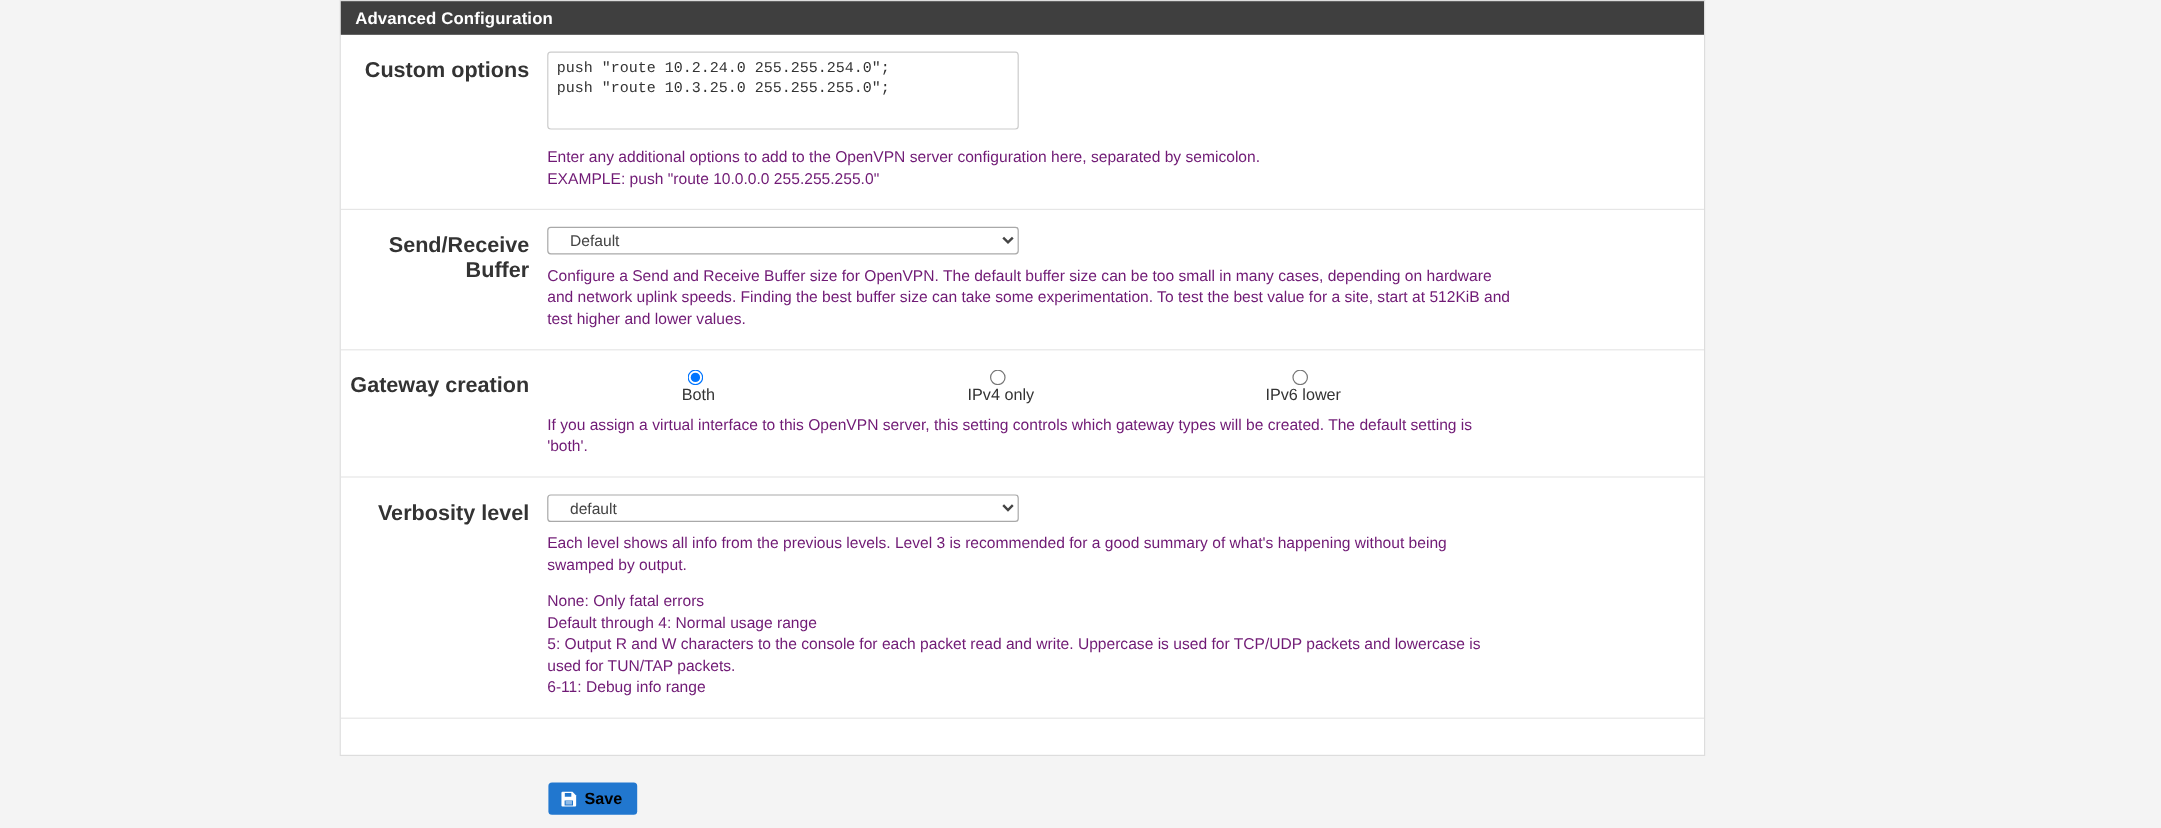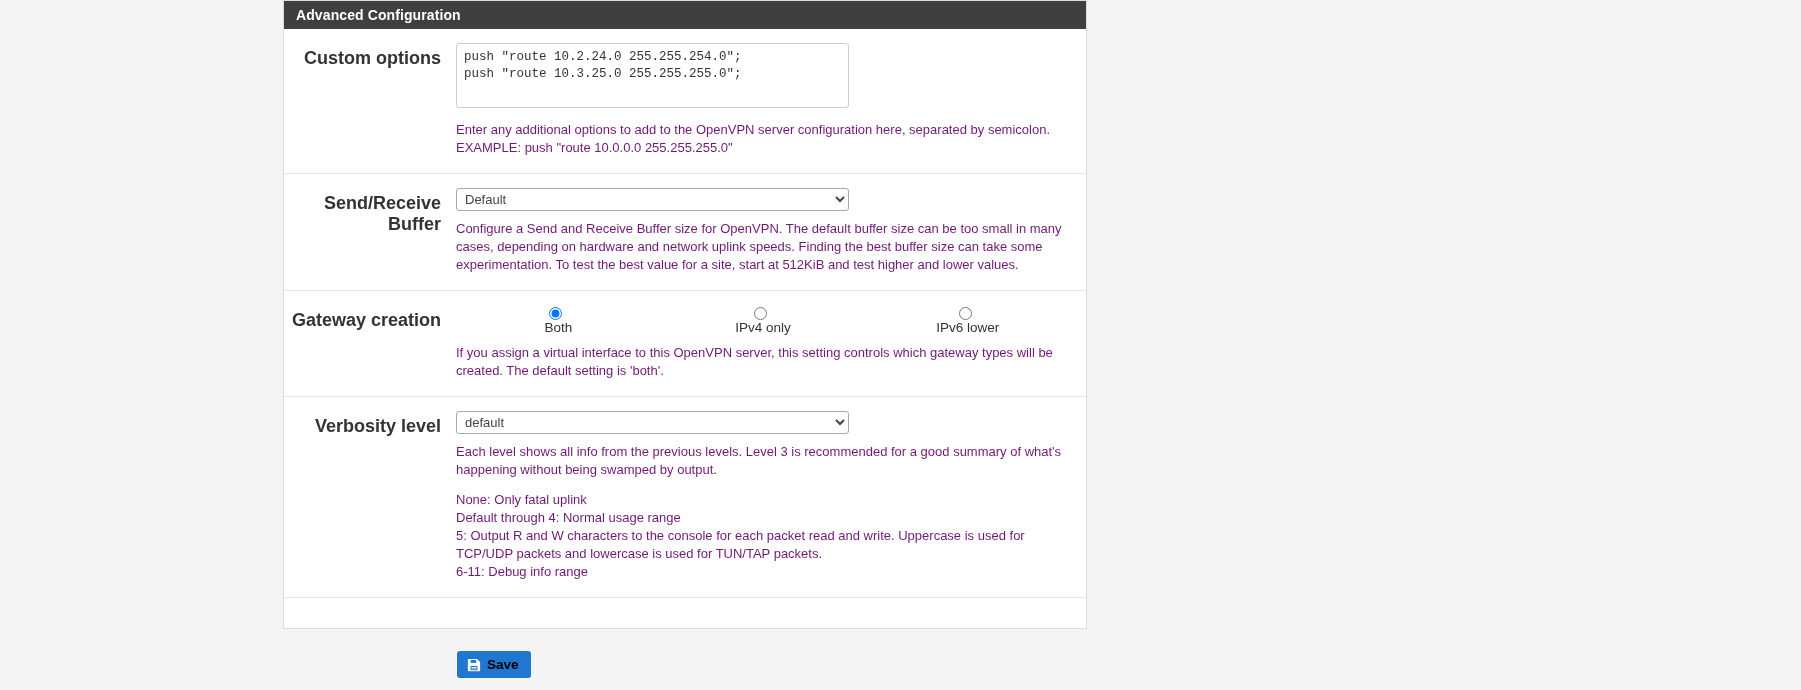--- a/index.html
+++ b/index.html
@@ -9,21 +9,21 @@
     height: 690px;
     background: #f4f4f4;
     font-family: "Liberation Sans", sans-serif;
     overflow: hidden;
   }
 
   .page-wrap {
     position: absolute;
     left: 283px;
     top: 0;
-    width: 804px;
+    width: 1138px;
   }
 
   
   .panel {
     background: #ffffff;
     border: 1px solid #dddddd;
     border-radius: 0;
   }
 
   .panel-heading {
@@ -95,21 +95,21 @@
   select.form-select {
     width: 393px;
     height: 23px;
     box-sizing: border-box;
     border: 1px solid #a9a9a9;
     border-radius: 3px;
     background: #ffffff;
     font-family: "Liberation Sans", sans-serif;
     font-size: 13px;
     color: #444444;
-    padding: 1px 4px;
+    padding: 1px 14px;
   }
 
   .help-block {
     font-size: 13px;
     color: #701a75;
     line-height: 18px;
     margin-top: 9px;
     max-width: 806px;
   }
   .help-block .spacer { display: block; height: 12px; }
@@ -212,21 +212,21 @@
 
       <div class="form-group">
         <div class="control-label">Verbosity level</div>
         <div class="controls">
           <select class="form-select">
             <option>default</option>
           </select>
           <div class="help-block">
             <div>Each level shows all info from the previous levels. Level 3 is recommended for a good summary of what's happening without being swamped by output.</div>
             <span class="spacer"></span>
-            <div>None: Only fatal uplink</div>
+            <div>None: Only fatal errors</div>
             <div>Default through 4: Normal usage range</div>
             <div>5: Output R and W characters to the console for each packet read and write. Uppercase is used for TCP/UDP packets and lowercase is used for TUN/TAP packets.</div>
             <div>6-11: Debug info range</div>
           </div>
         </div>
       </div>
 
       <div class="form-group tail">
         <div class="control-label"></div>
         <div class="controls"></div>

